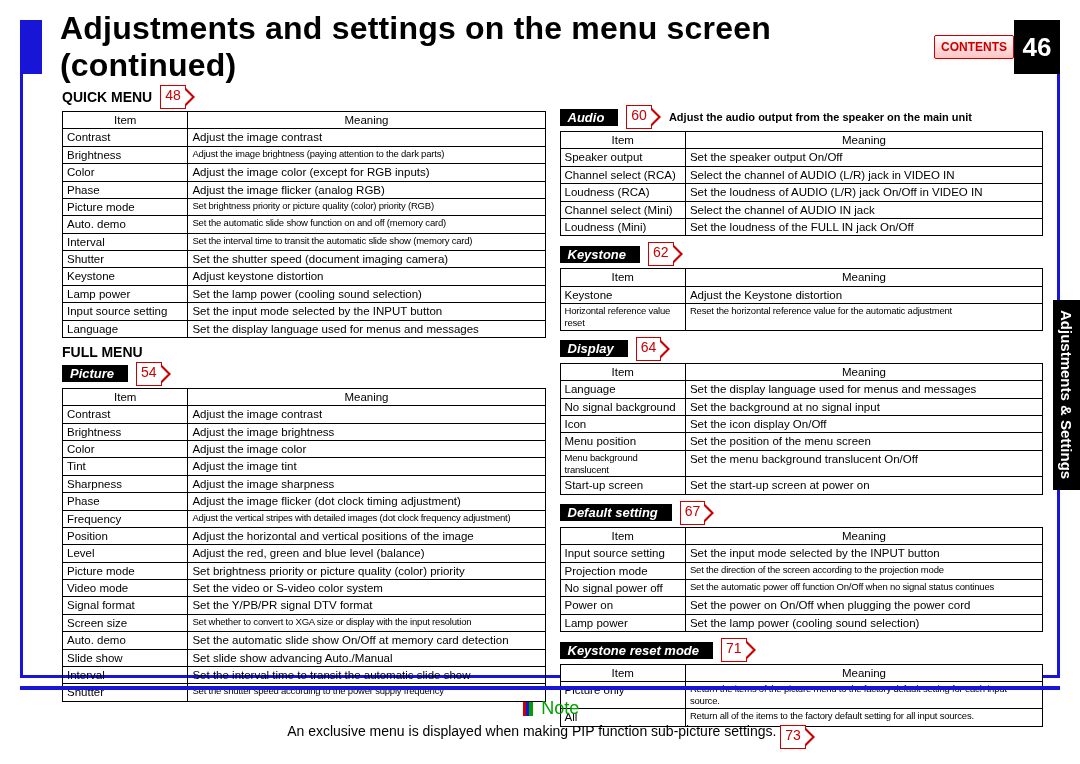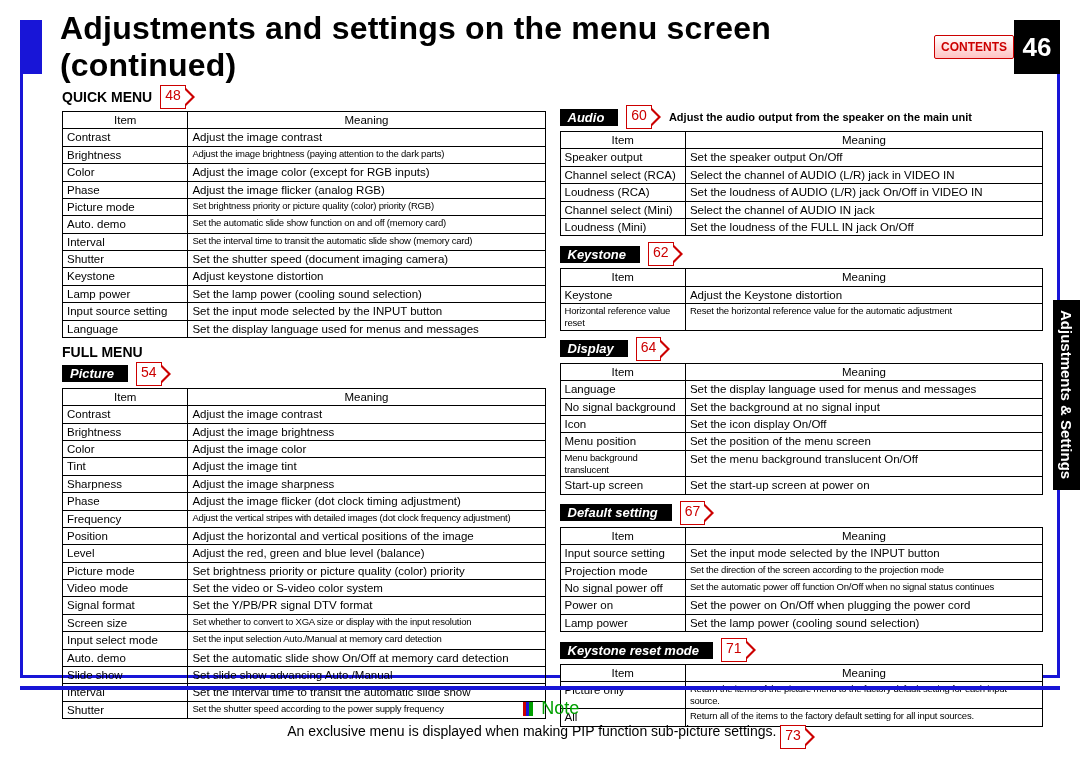--- a/index.html
+++ b/index.html
@@ -366,24 +366,20 @@
             </tr>
             <tr>
               <td>Signal format</td>
               <td>Set the Y/PB/PR signal DTV format</td>
             </tr>
             <tr>
               <td>Screen size</td>
               <td class="shrink">Set whether to convert to XGA size or display with the input resolution</td>
             </tr>
             <tr>
-              <td>Input select mode</td>
-              <td class="shrink">Set the input selection Auto./Manual at memory card detection</td>
-            </tr>
-            <tr>
               <td>Auto. demo</td>
               <td>Set the automatic slide show On/Off at memory card detection</td>
             </tr>
             <tr>
               <td>Slide show</td>
               <td>Set slide show advancing Auto./Manual</td>
             </tr>
             <tr>
               <td>Interval</td>
               <td>Set the interval time to transit the automatic slide show</td>

